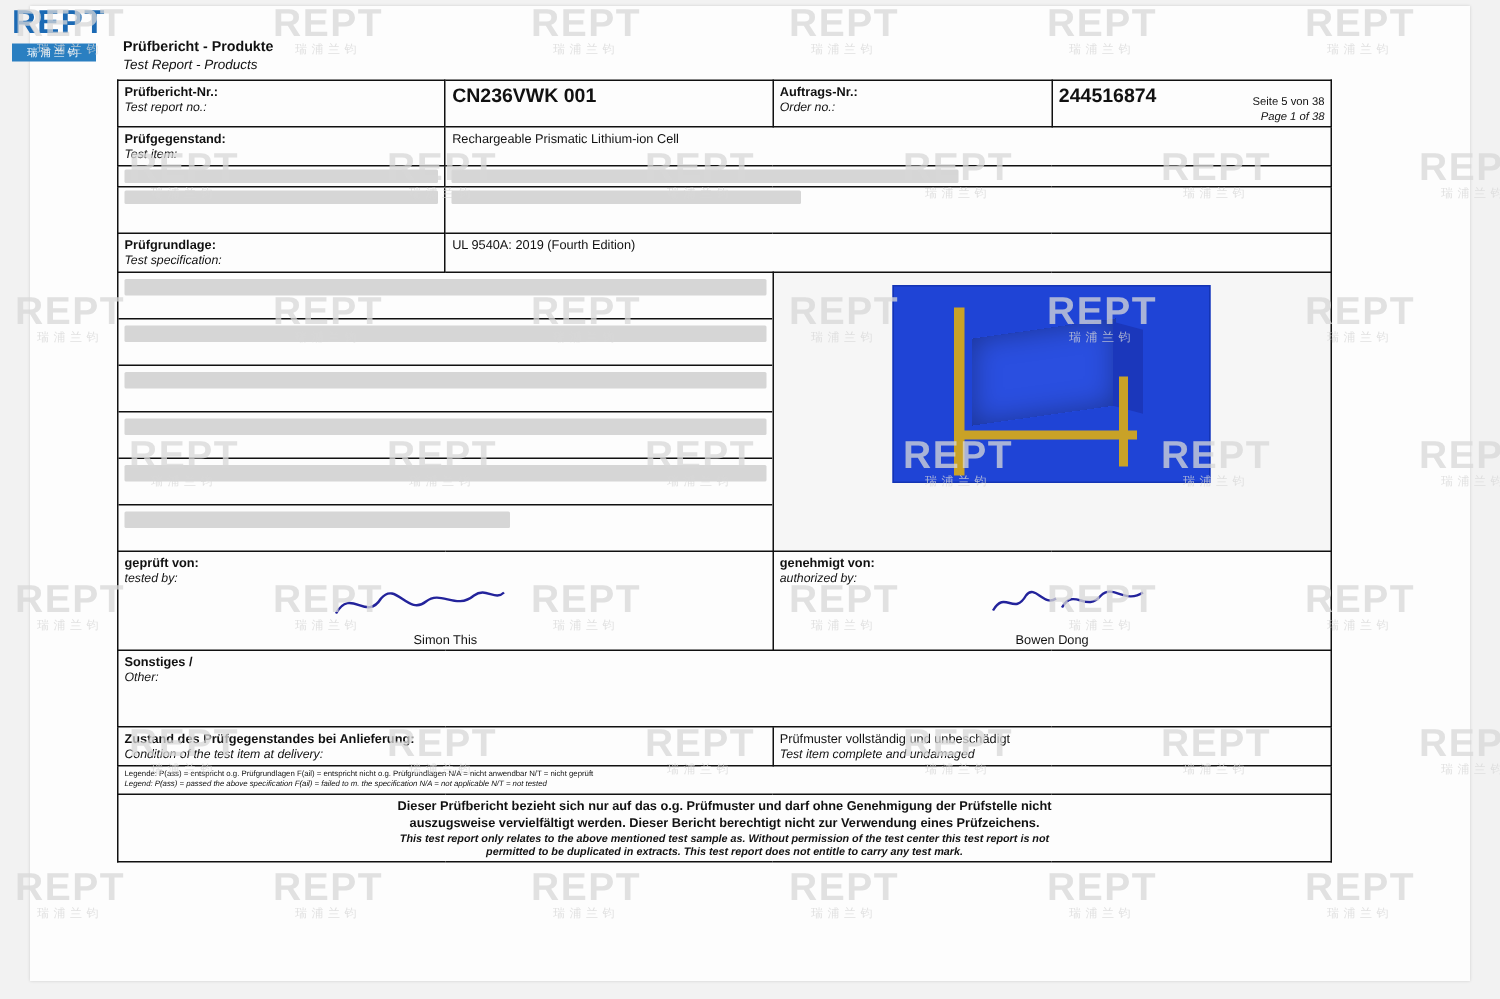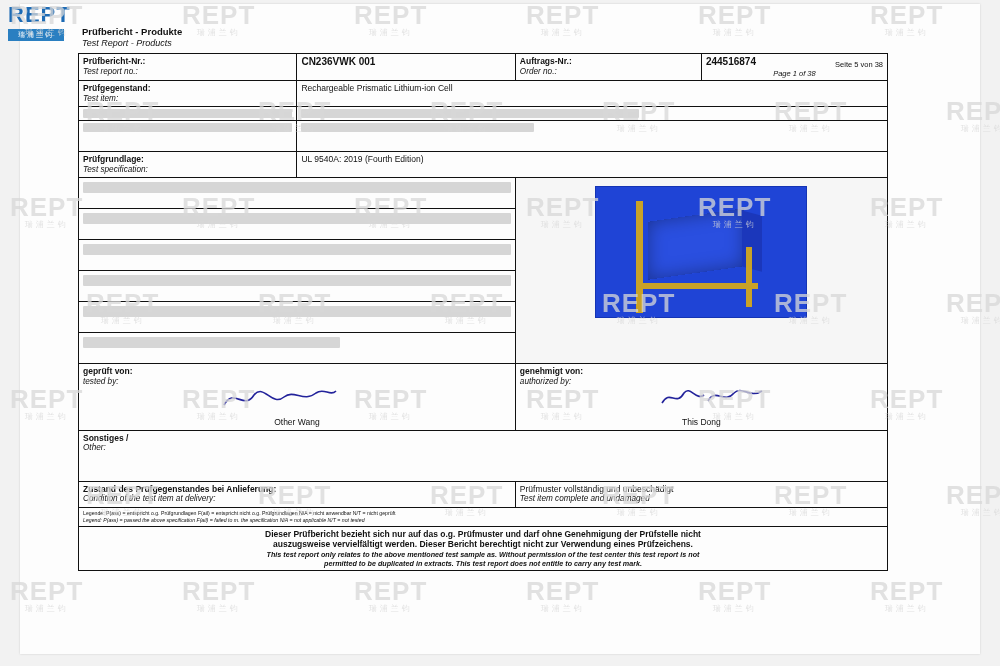--- a/index.html
+++ b/index.html
@@ -75,21 +75,21 @@
   }
   table.frm td{
     border:1px solid #111;
     vertical-align:top;
     padding:2px 4px;
     font-size:8.5px;
     line-height:1.25;
   }
   .lbl{font-weight:bold;font-size:8.5px;}
   .lblit{font-style:italic;font-size:8.2px;font-weight:normal;}
-  .val{font-weight:bold;font-size:10px;}
+  .val{font-weight:bold;font-size:13px;}
   .valn{font-weight:normal;font-size:8.5px;}
   .right{text-align:right;}
   .center{text-align:center;}
   .redact{
     display:block;
     background:#d6d6d6;
     height:9px;border-radius:1px;
   }
   .redact.tall{height:11px;}
   .cellpad{padding:3px 4px;}
@@ -209,21 +209,21 @@
       <td>
         <div class="val">CN236VWK 001</div>
       </td>
       <td>
         <div class="lbl">Auftrags-Nr.:</div>
         <div class="lblit">Order no.:</div>
       </td>
       <td>
         <div class="val">244516874</div>
         <div class="right" style="font-size:7.5px;margin-top:-9px;">Seite 5 von 38</div>
-        <div class="right lblit" style="font-size:7.5px;text-align:center;">Page 1 of 38</div>
+        <div class="right lblit" style="font-size:7.5px;">Page 1 of 38</div>
       </td>
     </tr>
 
 
 
     <tr>
       <td>
         <div class="lbl">Prüfgegenstand:</div>
         <div class="lblit">Test item:</div>
       </td>
@@ -308,31 +308,31 @@
 
     <tr>
       <td colspan="2">
         <div class="lbl">geprüft von:</div>
         <div class="lblit">tested by:</div>
         <div class="sigwrap">
           <svg width="120" height="28" viewBox="0 0 120 28" style="position:absolute;left:32%;top:-2px;">
             <path d="M4,20 C14,2 24,26 34,10 C44,-2 52,22 64,12 C74,4 84,18 96,8 C104,2 110,12 116,6" fill="none" stroke="#23239b" stroke-width="1.6"></path>
           </svg>
         </div>
-        <div class="nm">Other Wang</div>
+        <div class="nm">Simon This</div>
       </td>
       <td colspan="2">
         <div class="lbl">genehmigt von:</div>
         <div class="lblit">authorized by:</div>
         <div class="sigwrap">
           <svg width="110" height="28" viewBox="0 0 110 28" style="position:absolute;left:38%;top:-2px;">
             <path d="M4,18 C12,4 18,22 26,8 C32,0 38,16 46,10 M50,16 C58,2 66,20 76,8 C84,0 92,14 104,6" fill="none" stroke="#23239b" stroke-width="1.6"></path>
           </svg>
         </div>
-        <div class="nm">This Dong</div>
+        <div class="nm">Bowen Dong</div>
       </td>
     </tr>
 
 
 
     <tr>
       <td colspan="4" style="height:46px;">
         <div class="lbl">Sonstiges /</div>
         <div class="lblit">Other:</div>
       </td>

